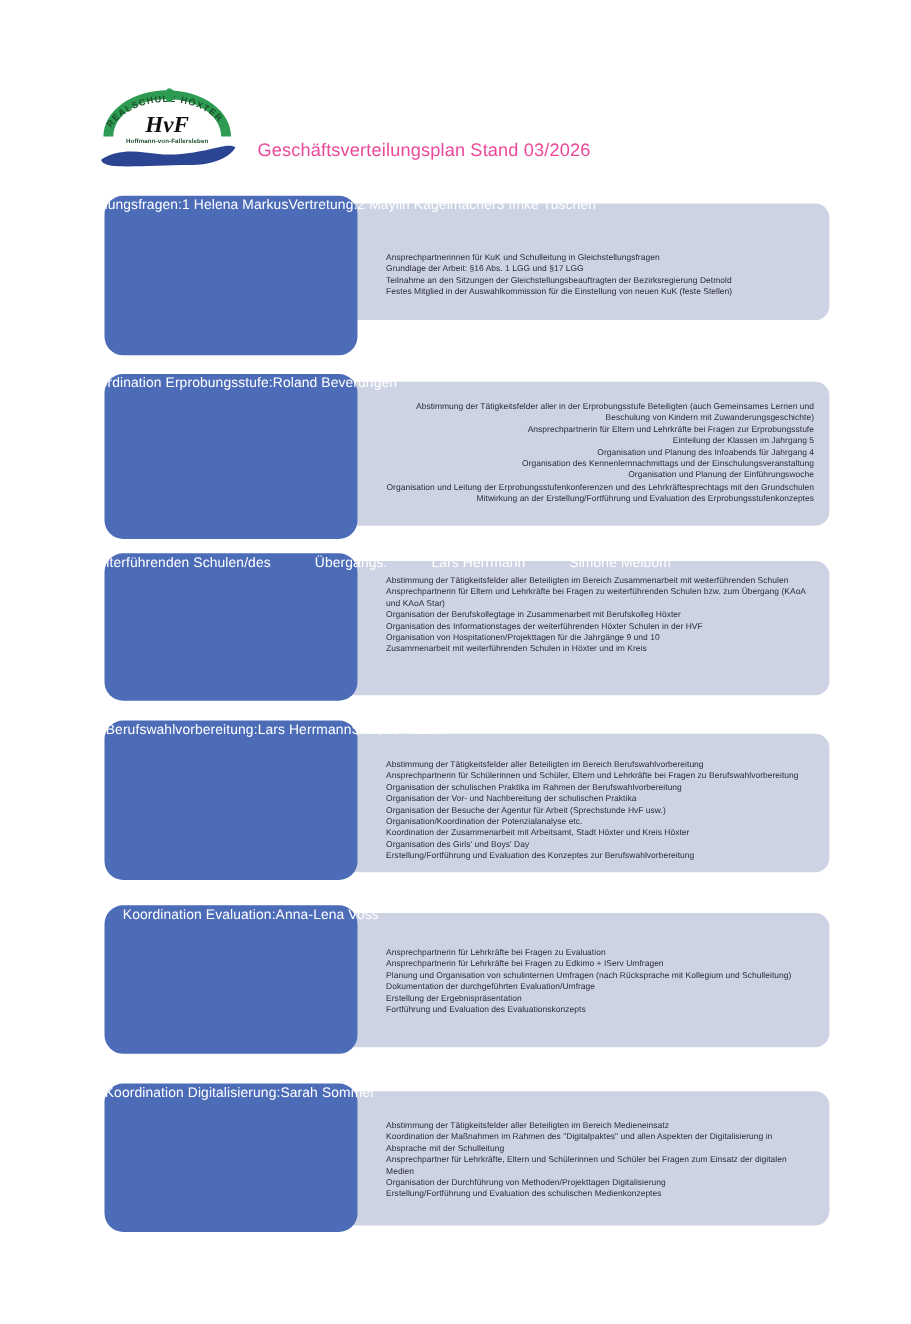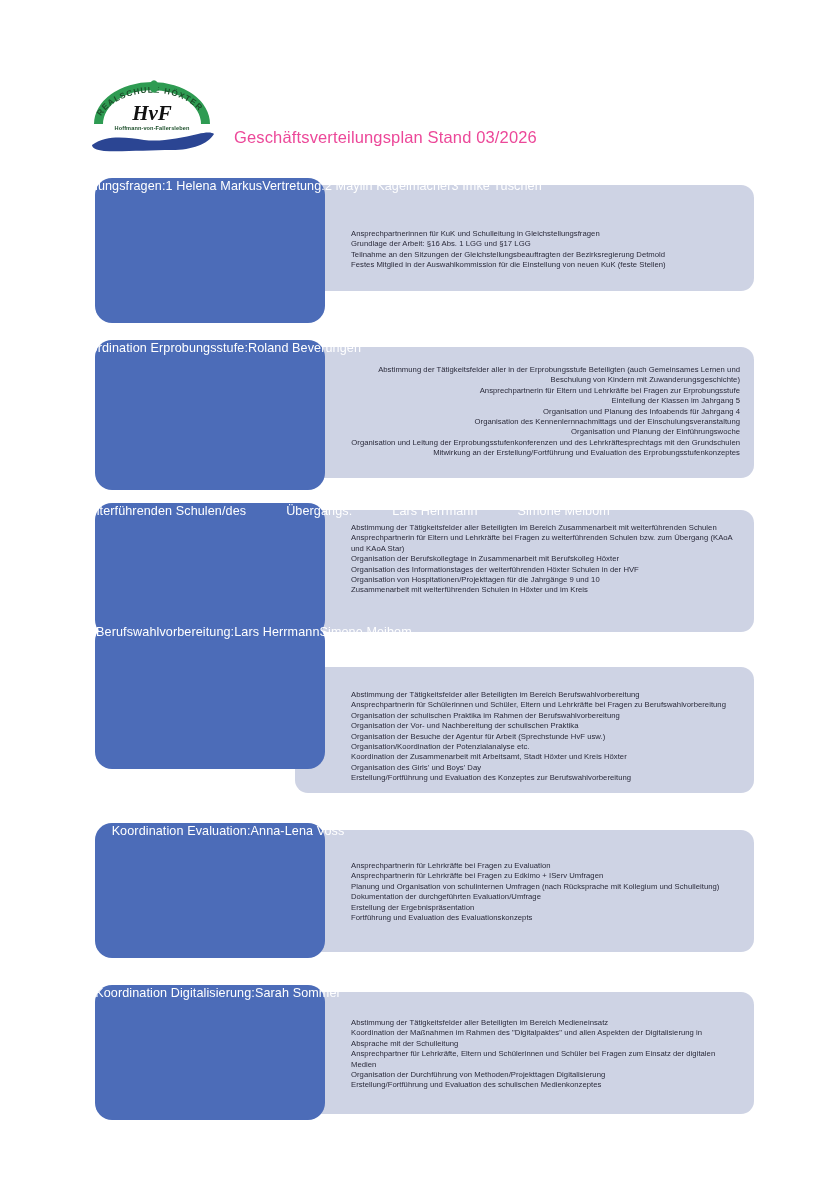--- a/index.html
+++ b/index.html
@@ -174,21 +174,21 @@
         <p>Abstimmung der Tätigkeitsfelder aller Beteiligten im Bereich Berufswahlvorbereitung</p>
         <p>Ansprechpartnerin für Schülerinnen und Schüler, Eltern und Lehrkräfte bei Fragen zu Berufswahlvorbereitung</p>
         <p>Organisation der schulischen Praktika im Rahmen der Berufswahlvorbereitung</p>
         <p>Organisation der Vor- und Nachbereitung der schulischen Praktika</p>
         <p>Organisation der Besuche der Agentur für Arbeit (Sprechstunde HvF usw.)</p>
         <p>Organisation/Koordination der Potenzialanalyse etc.</p>
         <p>Koordination der Zusammenarbeit mit Arbeitsamt, Stadt Höxter und Kreis Höxter</p>
         <p>Organisation des Girls' und Boys' Day</p>
         <p>Erstellung/Fortführung und Evaluation des Konzeptes zur Berufswahlvorbereitung</p>
       </div>
-      <div class="block-left" style="top: 624px; height: 145px;">
+      <div class="block-left" style="top: 655px; height: 145px;">
         <div class="ln">Koordination</div>
         <div class="ln">Berufswahlvorbereitung:</div>
         <div class="ln b">Lars Herrmann</div>
         <div class="ln b">Simone Meibom</div>
       </div>
     </div>
     <div class="row" style="top: 0px;">
       <div class="panel-right" style="top: 830px; height: 122px; padding-top: 31px;">
         <p>Ansprechpartnerin für Lehrkräfte bei Fragen zu Evaluation</p>
         <p>Ansprechpartnerin für Lehrkräfte bei Fragen zu Edkimo + IServ Umfragen</p>

